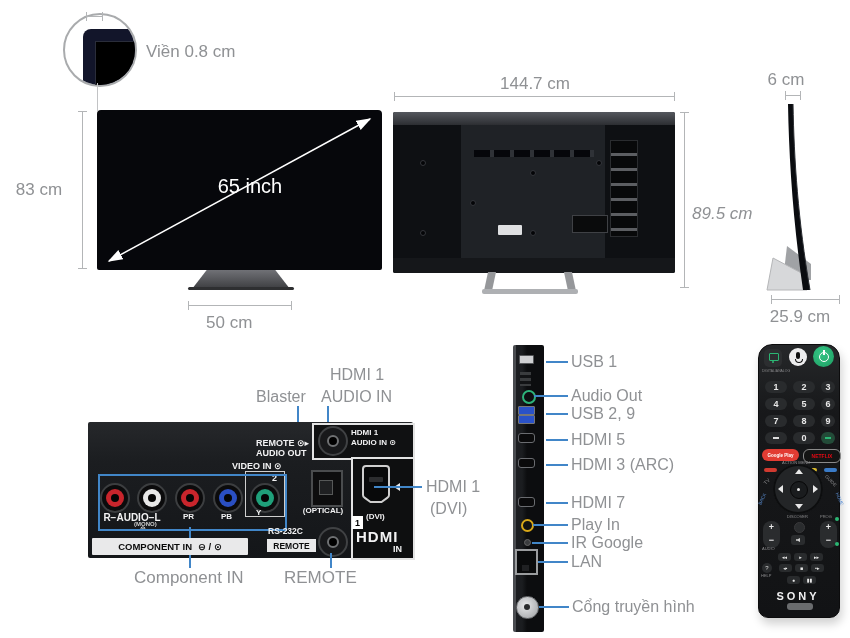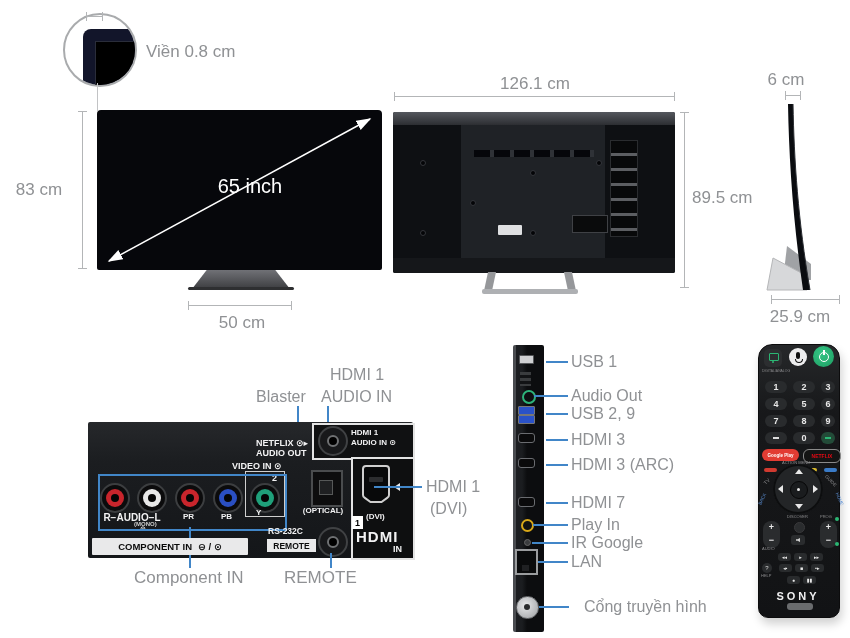--- a/index.html
+++ b/index.html
@@ -55,23 +55,23 @@
     <line x1="9" y1="148" x2="270" y2="6" stroke="#ffffff" stroke-width="1.5" marker-end="url(#ahE)" marker-start="url(#ahS)"></line>
   </svg>
   <div class="abs" style="left:205px;top:175px;width:90px;text-align:center;color:#fff;font-size:20px;">65 inch</div>
 
   <div class="abs" style="left:192px;top:270px;width:98px;height:19px;background:linear-gradient(#707176,#3c3d40);clip-path:polygon(15% 0%,85% 0%,100% 100%,0% 100%);"></div>
   <div class="abs" style="left:188px;top:287px;width:106px;height:3px;background:#2e2f31;border-radius:2px;"></div>
 
   <div class="dim-v" style="left:82px;top:111px;height:158px;"></div>
   <div class="glabel" style="left:8px;top:180px;width:62px;text-align:center;">83 cm</div>
   <div class="dim-h" style="left:188px;top:305px;width:104px;"></div>
-  <div class="glabel" style="left:206px;top:313px;width:72px;text-align:center;">50 cm</div>
-
-  <div class="glabel" style="left:490px;top:74px;width:90px;text-align:center;">126.1 cm</div>
+  <div class="glabel" style="left:206px;top:313px;width:72px;text-align:left;">50 cm</div>
+
+  <div class="glabel" style="left:490px;top:74px;width:90px;text-align:center;">144.7 cm</div>
   <div class="dim-h" style="left:394px;top:96px;width:281px;"></div>
 
   <div class="abs" style="left:393px;top:112px;width:282px;height:161px;background:#0e1013;border-radius:2px;overflow:hidden;">
     <div class="abs" style="left:0;top:0;width:282px;height:13px;background:linear-gradient(#55585e,#2c2e32);"></div>
     <div class="abs" style="left:68px;top:13px;width:144px;height:148px;background:#1f2226;"></div>
     <div class="abs" style="left:81px;top:38px;width:120px;height:7px;background:repeating-linear-gradient(90deg,#05060a 0 16px,#2f3237 16px 20px);"></div>
     <div class="abs" style="left:217px;top:28px;width:26px;height:95px;background:repeating-linear-gradient(180deg,#08090a 0 12px,#5c5e62 12px 15px);border:1px solid #2a2c2f;"></div>
     <div class="abs" style="left:179px;top:103px;width:34px;height:16px;background:#0a0b0c;border:1px solid #3f4145;"></div>
     <div class="abs" style="left:105px;top:113px;width:24px;height:10px;background:#dfe0e2;border-radius:1px;"></div>
     <div class="abs" style="left:0;top:146px;width:282px;height:15px;background:#15171a;"></div>
@@ -81,42 +81,42 @@
     <div class="abs" style="left:137px;top:118px;width:4px;height:4px;border-radius:50%;background:#040507;border:1px solid #33353a;"></div>
     <div class="abs" style="left:77px;top:88px;width:4px;height:4px;border-radius:50%;background:#040507;border:1px solid #33353a;"></div>
     <div class="abs" style="left:203px;top:48px;width:4px;height:4px;border-radius:50%;background:#040507;border:1px solid #33353a;"></div>
   </div>
 
   <div class="abs" style="left:486px;top:272px;width:8px;height:19px;background:#95979a;transform:skewX(-12deg);"></div>
   <div class="abs" style="left:566px;top:272px;width:8px;height:19px;background:#95979a;transform:skewX(12deg);"></div>
   <div class="abs" style="left:482px;top:289px;width:96px;height:5px;background:#aeb0b3;border-radius:2px;"></div>
 
   <div class="dim-v" style="left:684px;top:112px;height:176px;"></div>
-  <div class="glabel" style="left:692px;top:188px;">89.5 cm</div>
+  <div class="glabel" style="left:692px;top:204px;font-style:italic;">89.5 cm</div>
 
   <div class="glabel" style="left:756px;top:70px;width:60px;text-align:center;">6 cm</div>
   <div class="dim-h" style="left:785px;top:95px;width:16px;"></div>
   <svg class="abs" style="left:765px;top:100px;" width="80" height="200" viewBox="0 0 80 200">
     <polygon points="22,146 46,164 46,180 18,180" fill="#a0a2a5"></polygon>
     <polygon points="8,158 42,176 42,190 2,190" fill="#d7d8da" stroke="#b5b6b8" stroke-width="1"></polygon>
     <path d="M 23 4 C 24 60 28 120 38 190 L 45 190 C 33 120 29 60 28 4 Z" fill="#0a0c10"></path>
     <path d="M 28 4 C 29 60 33 120 45 190" stroke="#2b2e33" stroke-width="1" fill="none"></path>
   </svg>
   <div class="dim-h" style="left:771px;top:299px;width:69px;"></div>
   <div class="glabel" style="left:765px;top:307px;width:70px;text-align:center;">25.9 cm</div>
 
   <div class="plabel" style="left:256px;top:388px;">Blaster</div>
   <div class="plabel" style="left:330px;top:366px;">HDMI 1</div>
   <div class="plabel" style="left:321px;top:388px;">AUDIO IN</div>
   <div class="blue-v" style="left:297px;top:406px;height:62px;"></div>
   <div class="blue-v" style="left:327px;top:406px;height:18px;"></div>
 
   <div class="abs" style="left:88px;top:422px;width:325px;height:136px;background:linear-gradient(#26282b,#1b1d20 30%,#141619);border-radius:2px;"></div>
 
-  <div class="wt" style="left:256px;top:438px;font-size:9px;">NETFLIX ⊙▸</div>
+  <div class="wt" style="left:256px;top:438px;font-size:9px;">REMOTE ⊙▸</div>
   <div class="wt" style="left:256px;top:448px;font-size:9px;">AUDIO OUT</div>
 
   <div class="abs" style="left:312px;top:423px;width:99px;height:33px;border:2px solid #e4e4e4;background:#101112;"></div>
   <div class="jackc" style="left:318px;top:426px;width:26px;height:26px;">
     <div class="inner" style="left:7px;top:7px;width:8px;height:8px;"></div>
   </div>
   <div class="wt" style="left:351px;top:428px;font-size:8px;">HDMI 1</div>
   <div class="wt" style="left:351px;top:438px;font-size:8px;">AUDIO IN ⊙</div>
 
   <div class="wt" style="left:232px;top:461px;font-size:9px;">VIDEO IN ⊙</div>
@@ -212,33 +212,33 @@
     <div class="abs" style="left:7px;top:7px;width:6px;height:6px;border-radius:50%;background:#2a2b2d;"></div>
   </div>
 
   <div class="blue-h" style="left:546px;top:361px;width:22px;"></div>
   <div class="plabel" style="left:571px;top:353px;text-align:right;">USB 1</div>
   <div class="blue-h" style="left:534px;top:395px;width:34px;"></div>
   <div class="plabel" style="left:571px;top:387px;">Audio Out</div>
   <div class="blue-h" style="left:546px;top:413px;width:22px;"></div>
   <div class="plabel" style="left:571px;top:405px;">USB 2, 9</div>
   <div class="blue-h" style="left:546px;top:439px;width:22px;"></div>
-  <div class="plabel" style="left:571px;top:431px;">HDMI 3</div>
+  <div class="plabel" style="left:571px;top:431px;">HDMI 5</div>
   <div class="blue-h" style="left:546px;top:464px;width:22px;"></div>
   <div class="plabel" style="left:571px;top:456px;">HDMI 3 (ARC)</div>
   <div class="blue-h" style="left:546px;top:502px;width:22px;"></div>
   <div class="plabel" style="left:571px;top:494px;">HDMI 7</div>
   <div class="blue-h" style="left:533px;top:524px;width:35px;"></div>
   <div class="plabel" style="left:571px;top:516px;">Play In</div>
   <div class="blue-h" style="left:532px;top:542px;width:36px;"></div>
   <div class="plabel" style="left:571px;top:534px;">IR Google</div>
   <div class="blue-h" style="left:538px;top:561px;width:30px;"></div>
   <div class="plabel" style="left:571px;top:553px;">LAN</div>
   <div class="blue-h" style="left:539px;top:606px;width:30px;"></div>
-  <div class="plabel" style="left:572px;top:598px;margin-left:12px;">Cổng truyền hình</div>
+  <div class="plabel" style="left:572px;top:598px;">Cổng truyền hình</div>
 
   <div class="abs" style="left:758px;top:344px;width:80px;height:272px;background:linear-gradient(#26282a,#17181a 25%,#121315);border:1px solid #0c0c0d;border-radius:14px 14px 10px 10px;box-shadow:2px 6px 10px rgba(0,0,0,0.18);"></div>
 
   <div class="abs" style="left:764px;top:349px;width:18px;height:18px;border-radius:5px;background:#2c2e30;">
     <div class="abs" style="left:5px;top:4px;width:8px;height:6px;border:1px solid #2bb673;border-radius:1px;"></div>
     <div class="abs" style="left:8px;top:12px;width:2px;height:2px;background:#2bb673;border-radius:50%;"></div>
   </div>
   <div class="tiny" style="left:760px;top:369px;width:26px;transform:scale(0.85);color:#8a8a8c;">DIGITAL/ANALOG</div>
   <div class="abs" style="left:789px;top:348px;width:18px;height:18px;border-radius:50%;background:#ededee;">
     <div class="abs" style="left:7px;top:4px;width:4px;height:7px;background:#111;border-radius:2px;"></div>

